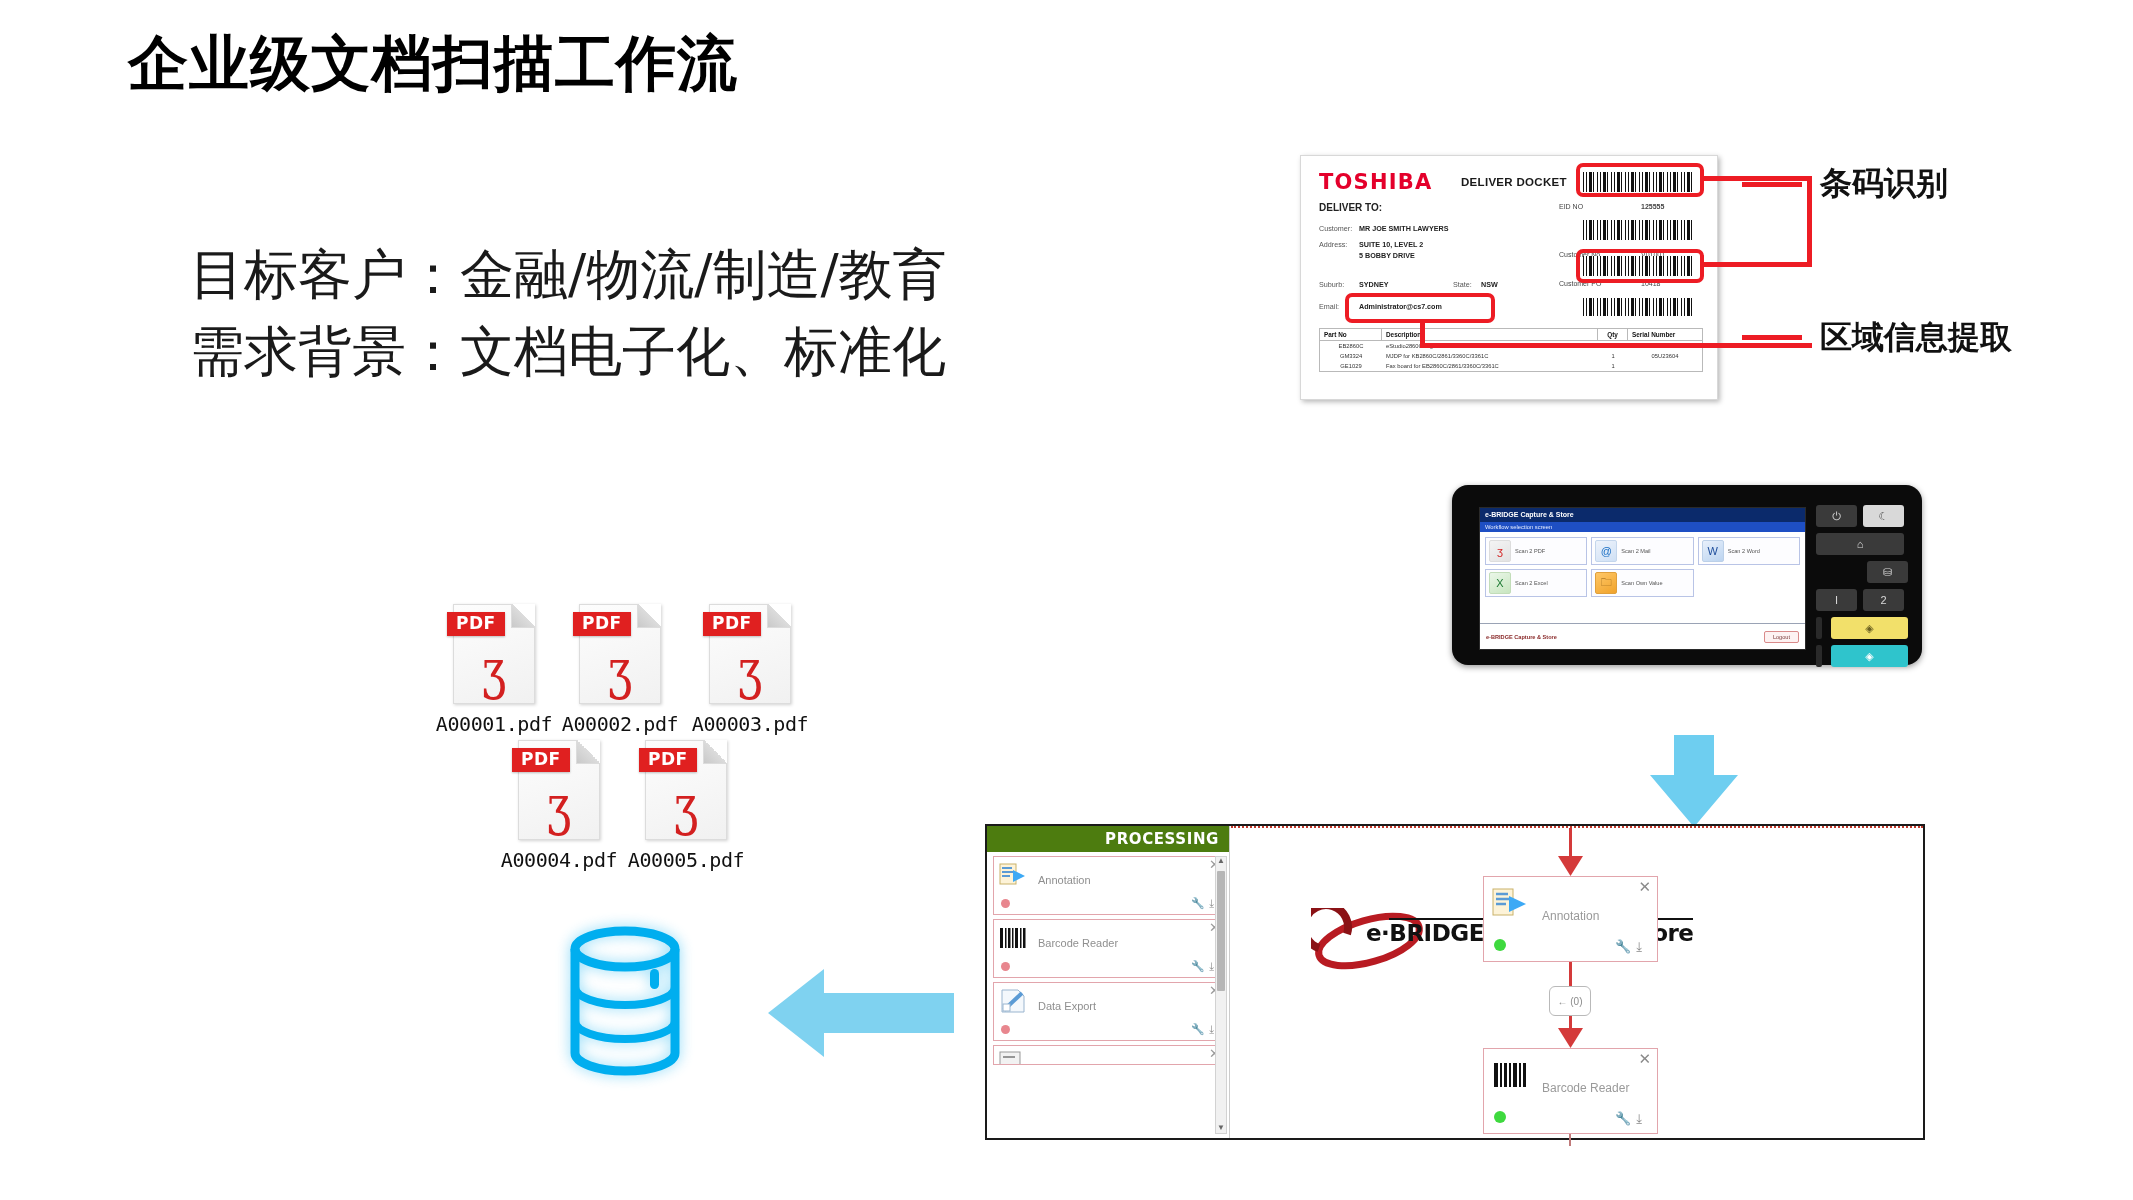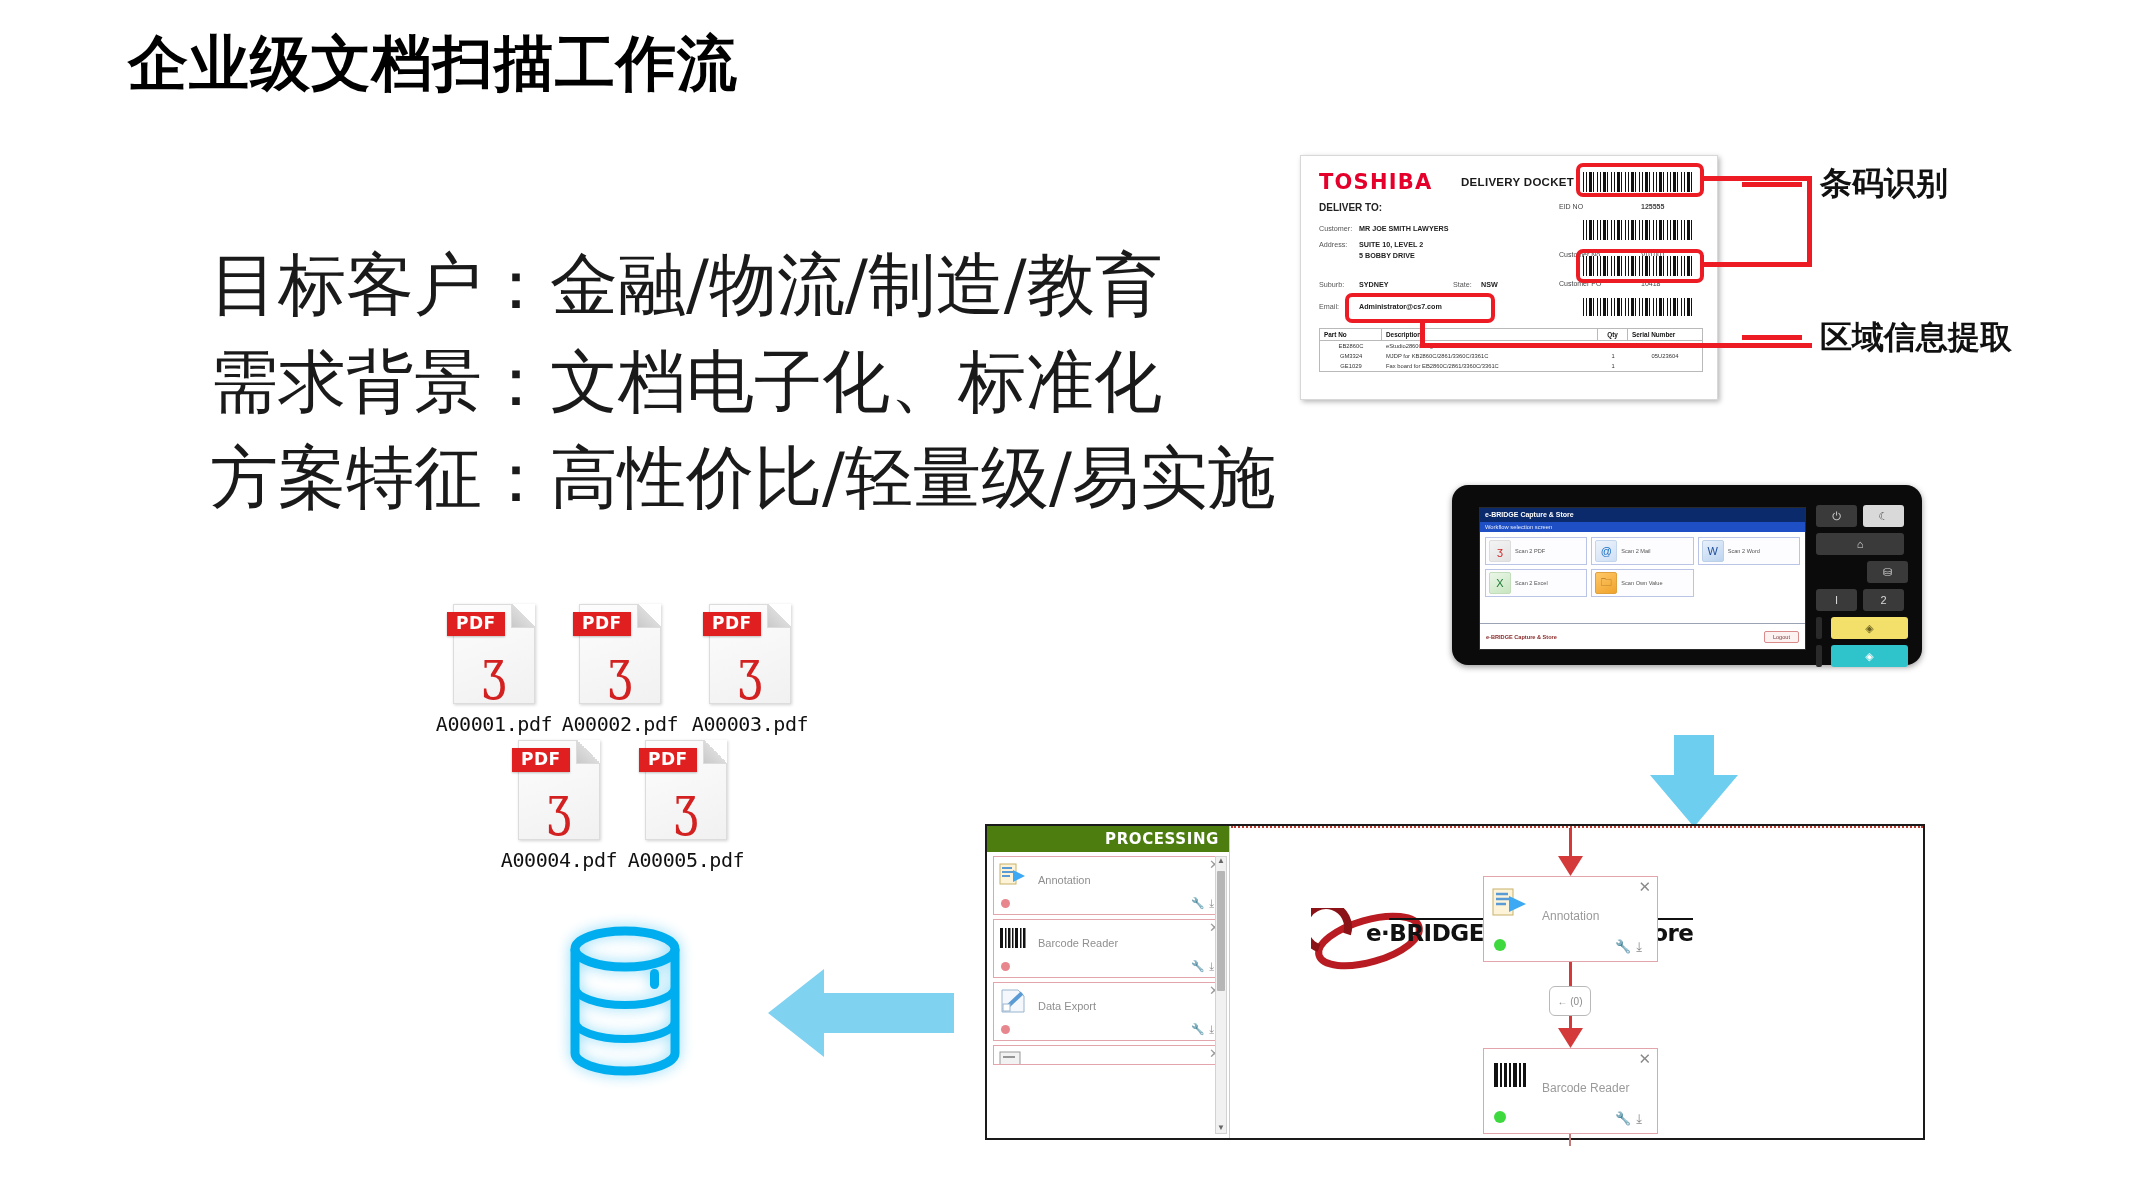--- a/index.html
+++ b/index.html
@@ -18,23 +18,23 @@
     font-family: "DejaVu Sans", sans-serif;
     font-weight: bold;
     font-size: 60px;
     line-height: 1.12;
     color: #000000;
     letter-spacing: 1px;
     white-space: nowrap;
   }
   .bullet-list {
     position: absolute;
-    left: 210px; top: 237px;
+    left: 190px; top: 237px;
     font-family: "DejaVu Serif", serif;
-    font-size: 68px;
+    font-size: 54px;
     line-height: 1.42;
     color: #1a1a1a;
     white-space: nowrap;
   }
   .bullet-line { display: block; }
 
   
   .docket {
     position: absolute;
     left: 1300px; top: 155px;
@@ -359,27 +359,26 @@
   .wf-conn-dash { position: absolute; width: 0; border-left: 2px dashed #c07a7a; }
 </style>
 </head>
 <body>
 
 <div class="slide-title">企业级文档扫描工作流</div>
 
 <div class="bullet-list">
   <span class="bullet-line">目标客户：金融/物流/制造/教育</span>
   <span class="bullet-line">需求背景：文档电子化、标准化</span>
-  <span class="bullet-line">方案特征：高性价比/轻量级/易实施</span>
 </div>
 
 <div class="docket">
   <div class="docket-inner">
     <div class="toshiba-logo">TOSHIBA</div>
-    <div class="docket-title">DELIVERY DOCKET</div>
+    <div class="docket-title">DELIVER DOCKET</div>
     <div class="deliver-to">DELIVER TO:</div>
 
     <div class="fld" style="left:18px; top:68px;">
       <span class="k">Customer:</span><span class="v">MR JOE SMITH LAWYERS</span>
     </div>
     <div class="fld" style="left:18px; top:84px;">
       <span class="k">Address:</span><span class="v">SUITE 10, LEVEL 2</span>
     </div>
     <div class="fld" style="left:58px; top:95px;">
       <span class="v">5 BOBBY DRIVE</span>

